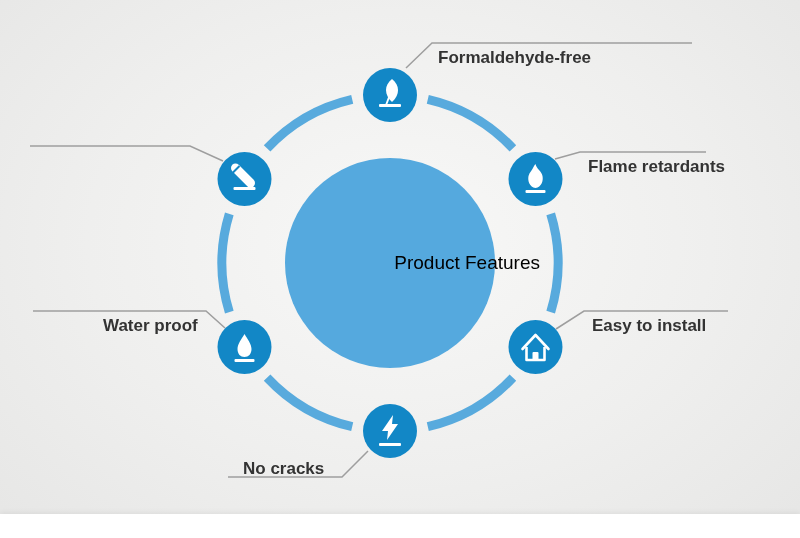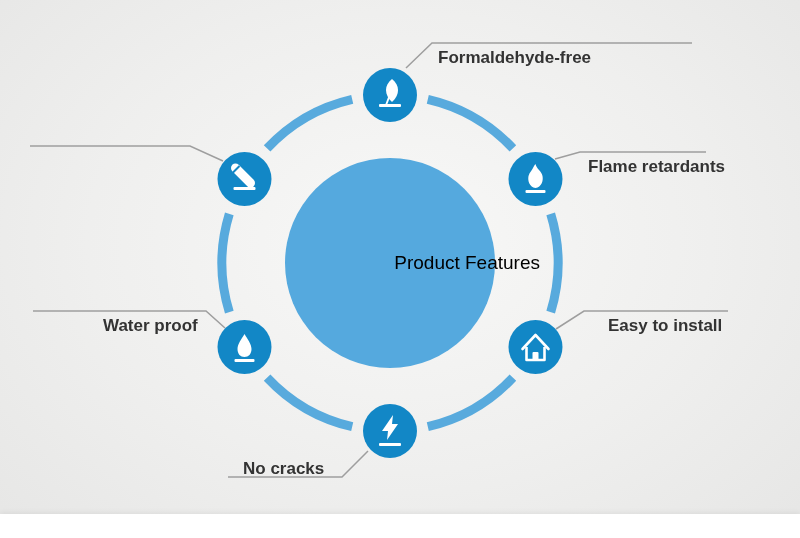--- a/index.html
+++ b/index.html
@@ -109,18 +109,18 @@
         <path d="M-13,-5 L-5,-13" stroke="#1287c6" stroke-width="2" fill="none"></path>
         <rect x="-11" y="8" width="22" height="3" rx="1" fill="#ffffff"></rect>
       </g>
     </g>
   </svg>
 
   <div class="center-title">Product Features</div>
 
   <div class="feature-label" style="left:438px;top:48px;">Formaldehyde-free</div>
   <div class="feature-label" style="left:588px;top:157px;text-align:right;">Flame retardants</div>
-  <div class="feature-label" style="left:608px;top:316px;">Easy to install</div>
+  <div class="feature-label" style="left:592px;top:316px;">Easy to install</div>
   <div class="feature-label" style="left:243px;top:459px;">No cracks</div>
   <div class="feature-label" style="left:95px;top:316px;margin-left:8px;">Water proof</div>
 
   <div class="bottom-strip"></div>
 </div>
 
 </body></html>

